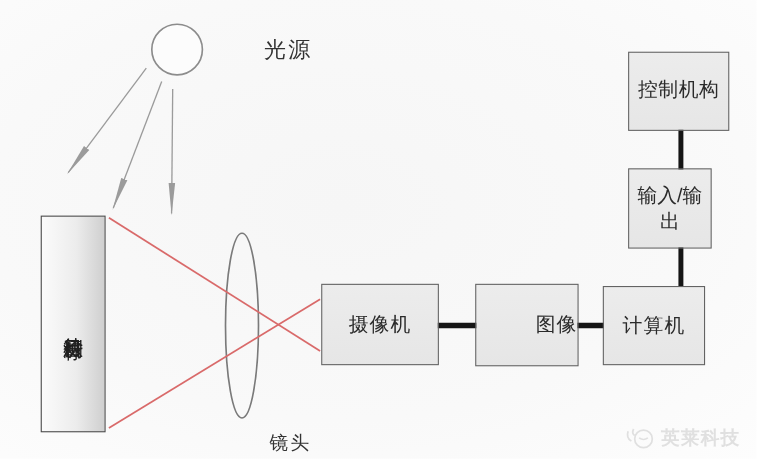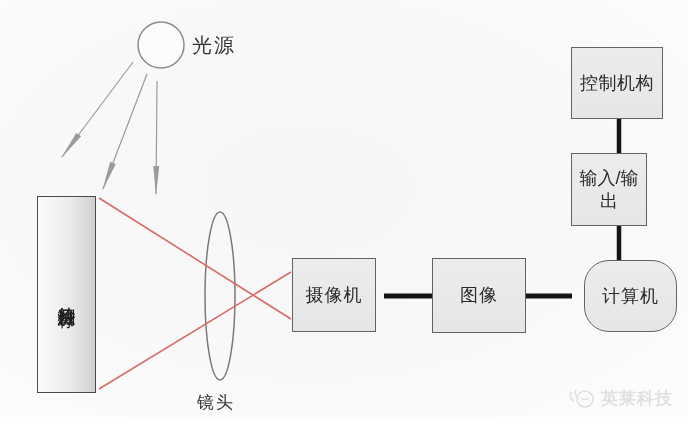--- a/index.html
+++ b/index.html
@@ -31,25 +31,25 @@
     border: 1.6px solid #636363;
     display: flex;
     align-items: center;
     justify-content: center;
     text-align: center;
     color: #2a2a2a;
     font-size: 18px;
     line-height: 1.25;
     letter-spacing: 1px;
   }
-  .box-camera      { left: 292px; top: 258px; width: 84px; height: 74px; }
-  .box-capture     { left: 432px; top: 258px; width: 94px; height: 75px; flex-direction: column; }
-  .box-computer    { left: 584px; top: 260px; width: 93px; height: 72px; border-radius: 25px; }
+  .box-camera      { left: 292px; top: 258px; width: 107px; height: 74px; }
+  .box-capture     { left: 432px; top: 258px; width: 94px; height: 75px; flex-direction: column; align-items: flex-end; }
+  .box-computer    { left: 548px; top: 260px; width: 93px; height: 72px; }
   .box-io          { left: 571px; top: 153px; width: 76px; height: 73px; letter-spacing: 0; }
-  .box-controller  { left: 571px; top: 47px;  width: 92px; height: 72px; letter-spacing: 0.5px; }
+  .box-controller  { left: 571px; top: 47px;  width: 92px; height: 72px; letter-spacing: 0.5px; font-family: Liberation Mono, monospace; }
 
   .target-rect {
     position: absolute;
     left: 37px; top: 196px;
     width: 59px; height: 197px;
     background: linear-gradient(90deg, #fbfbfb 0%, #ececec 55%, #cfcfcf 100%);
     border: 1.3px solid #4a4a4a;
     display: flex;
     align-items: center;
     justify-content: center;
@@ -59,20 +59,21 @@
     text-orientation: upright;
     font-size: 18px;
     color: #1f1f1f;
     letter-spacing: 1px;
   }
 
   .float-label {
     position: absolute;
     color: #333333;
     white-space: nowrap;
+    margin-left: 48px;
   }
   .label-light { left: 192px; top: 32px;  font-size: 20px; letter-spacing: 2px; }
   .label-lens  { left: 197px; top: 391px; font-size: 17px; letter-spacing: 2px; }
 
   .watermark {
     position: absolute;
     left: 567px; top: 386px;
     display: flex;
     align-items: center;
     gap: 4px;

